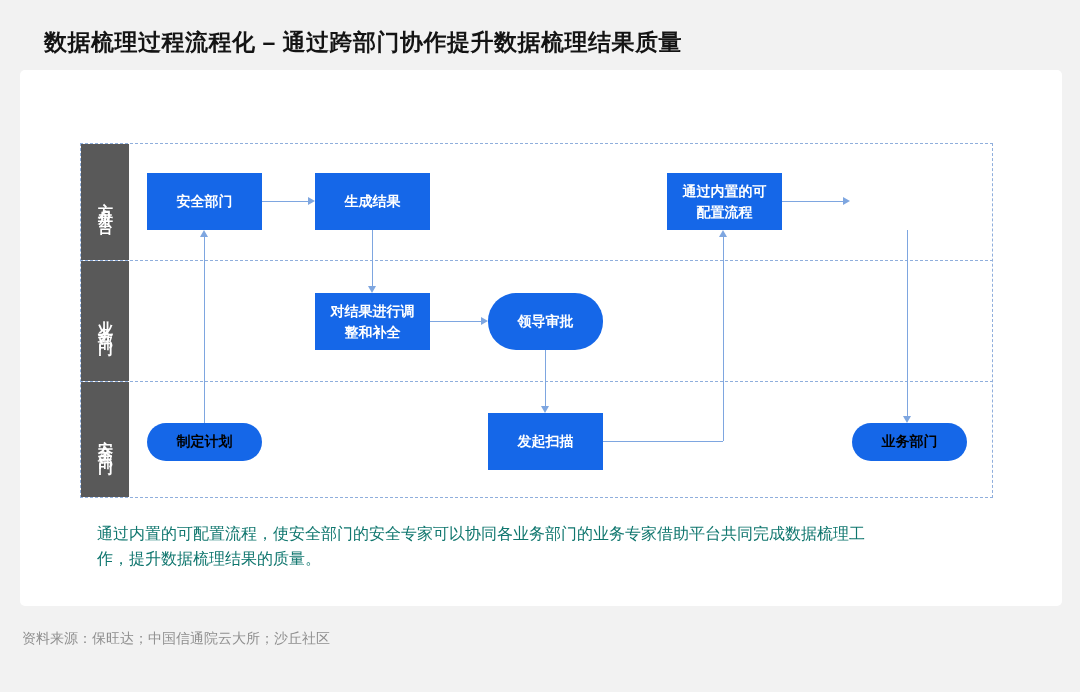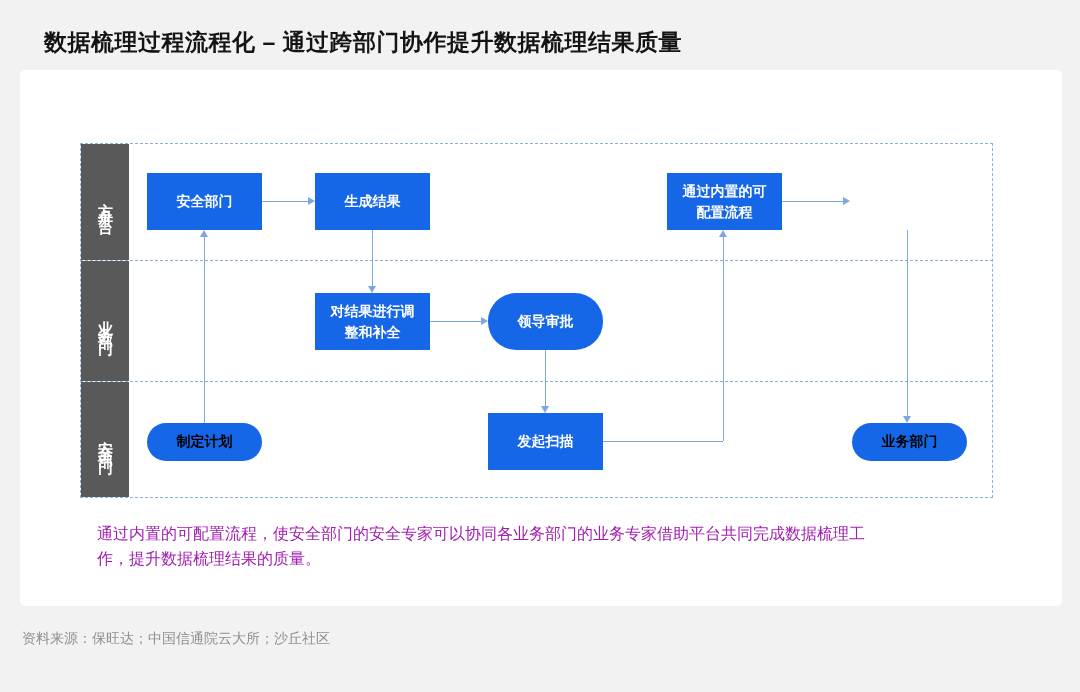--- a/index.html
+++ b/index.html
@@ -25,21 +25,21 @@
   .pill{position:absolute;width:115px;height:38px;background:var(--blue);color:#000000;font-size:14px;font-weight:bold;
         display:flex;align-items:center;justify-content:center;border-radius:19px;z-index:5;}
   
   .hline{position:absolute;height:0;border-top:1px solid var(--conn);z-index:4;}
   .vline{position:absolute;width:0;border-left:1px solid var(--conn);z-index:4;}
   .arr{position:absolute;width:0;height:0;z-index:4;}
   .arr-up{border-left:4px solid transparent;border-right:4px solid transparent;border-bottom:7px solid var(--conn);}
   .arr-down{border-left:4px solid transparent;border-right:4px solid transparent;border-top:7px solid var(--conn);}
   .arr-right{border-top:4px solid transparent;border-bottom:4px solid transparent;border-left:7px solid var(--conn);}
   
-  .description{position:absolute;left:97px;top:521px;width:768px;font-size:16px;line-height:25px;color:#a21caf;}
+  .description{position:absolute;left:97px;top:521px;width:768px;font-size:16px;line-height:25px;color:#0f766e;}
   .source{position:absolute;left:22px;top:630px;font-size:14px;color:#8F8F8F;}
 </style>
 </head>
 <body>
 
 <div class="stage">
 
   <h1 class="page-title">数据梳理过程流程化 – 通过跨部门协作提升数据梳理结果质量</h1>
 
   <div class="card"></div>

